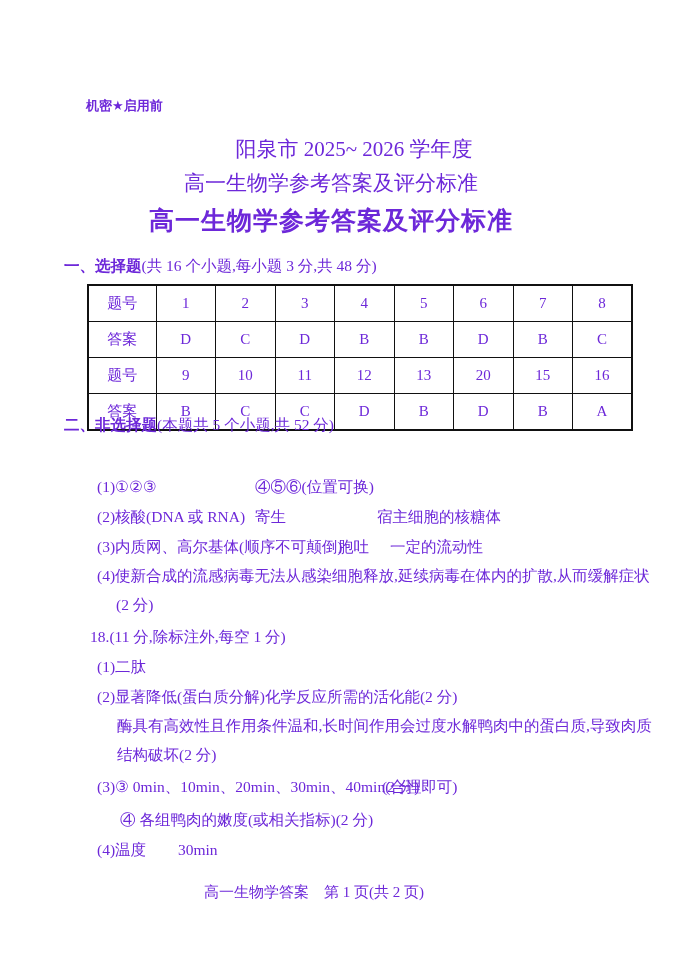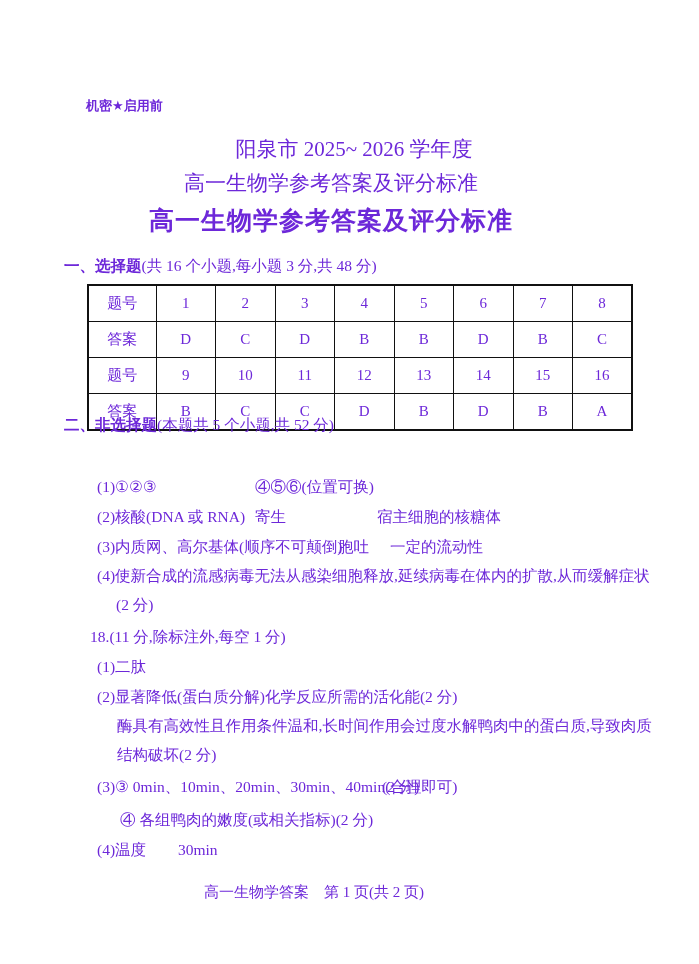--- a/index.html
+++ b/index.html
@@ -102,21 +102,21 @@
         <td>B</td>
         <td>C</td>
       </tr>
       <tr>
         <td class="label-col">题号</td>
         <td>9</td>
         <td>10</td>
         <td>11</td>
         <td>12</td>
         <td>13</td>
-        <td>14</td>
+        <td>20</td>
         <td>15</td>
         <td>16</td>
       </tr>
       <tr>
         <td class="label-col">答案</td>
         <td>B</td>
         <td>C</td>
         <td>C</td>
         <td>D</td>
         <td>B</td>

